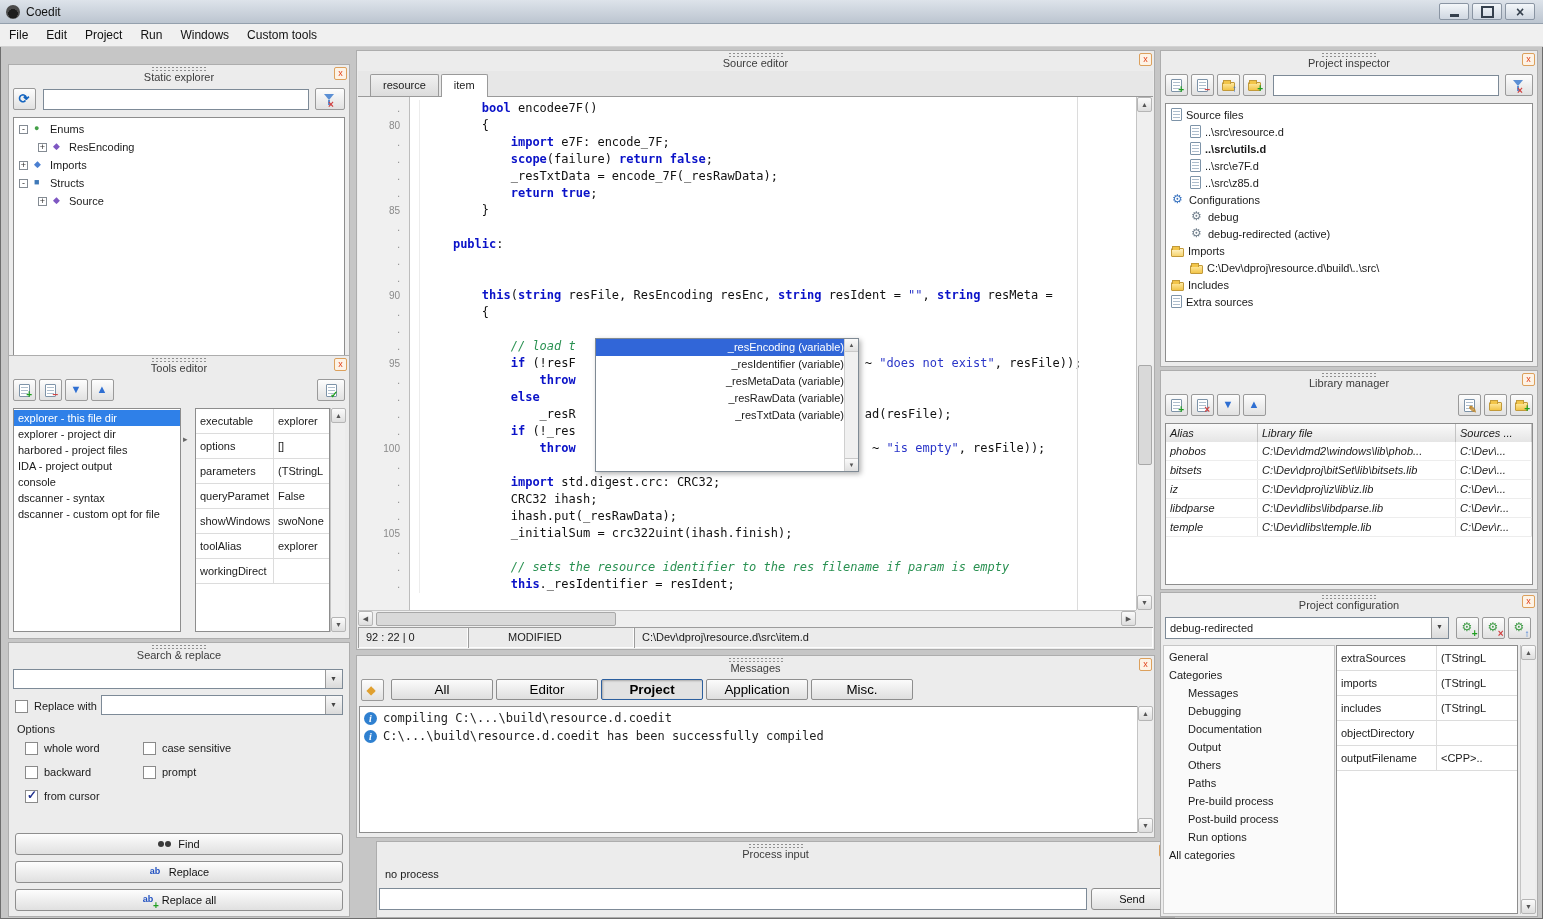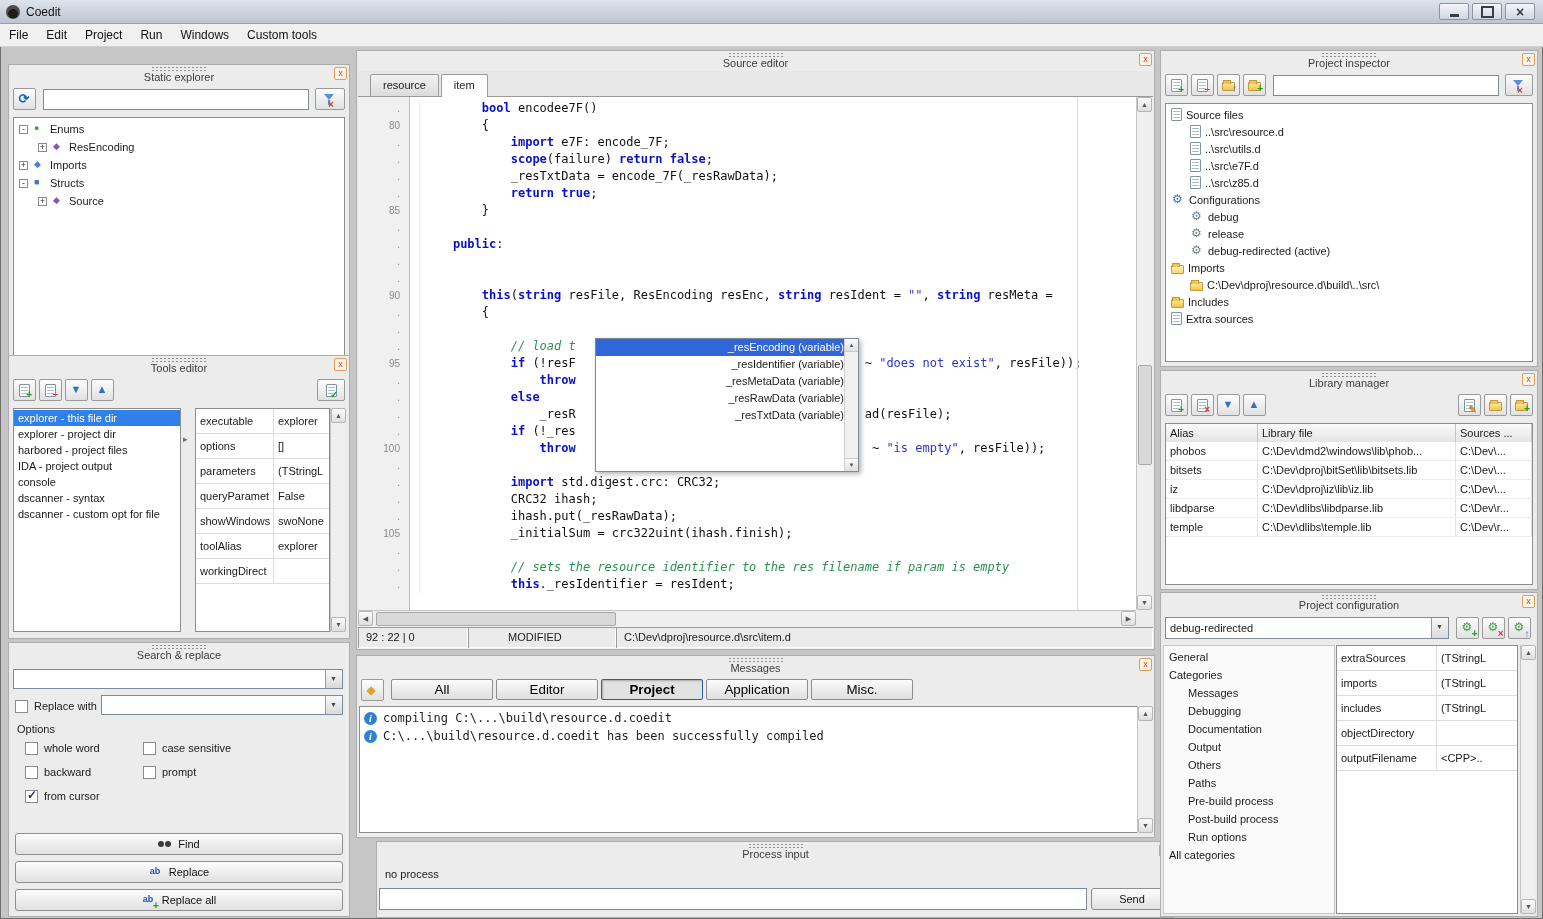--- a/index.html
+++ b/index.html
@@ -540,21 +540,21 @@
     </div>
     <div class="sbh" style="left:0;right:17px;bottom:0;height:17px;">
       <span class="sb-btn" style="left:0;top:0;">◀</span>
       <span class="sb-btn" style="right:0;top:0;">▶</span>
       <span class="sb-thumb" style="top:1px;bottom:1px;left:18px;width:240px;"></span>
     </div>
     <div style="position:absolute;right:0;bottom:0;width:17px;height:17px;background:#ececec;"></div>
   </div>
   <div class="statusbar">
     <span class="scell" style="width:110px;">92 : 22 | 0</span>
-    <span class="scell" style="width:148px;padding-left:40px;">MODIFIED</span>
+    <span class="scell" style="width:166px;padding-left:40px;">MODIFIED</span>
     <span class="scell" style="flex:1;">C:\Dev\dproj\resource.d\src\item.d</span>
   </div>
 </div>
 
 <div class="completion">
   <div class="comp-list">
 
       <div class="comp-item" data-selected="true"><span>_resEncoding (variable)</span></div>
 
       <div class="comp-item" data-selected="false"><span>_resIdentifier (variable)</span></div>
@@ -674,21 +674,21 @@
         <span class="icon" data-icon="doc"></span>
         <span>Source files</span>
       </div>
 
       <div class="tree-row" style="height:17px;" data-indent="1">
         <span class="icon" data-icon="doc"></span>
         <span>..\src\resource.d</span>
       </div>
 
 
-      <div class="tree-row" style="height:17px;" data-indent="1">
+      <div class="tree-row" style="height:17px;font-weight:bold;" data-indent="1">
         <span class="icon" data-icon="doc"></span>
         <span>..\src\utils.d</span>
       </div>
 
       <div class="tree-row" style="height:17px;" data-indent="1">
         <span class="icon" data-icon="doc"></span>
         <span>..\src\e7F.d</span>
       </div>
 
       <div class="tree-row" style="height:17px;" data-indent="1">
@@ -699,24 +699,20 @@
       <div class="tree-row" style="height:17px;" data-indent="0">
         <span class="icon" data-icon="wrench"></span>
         <span>Configurations</span>
       </div>
 
       <div class="tree-row" style="height:17px;" data-indent="1">
         <span class="icon" data-icon="gear"></span>
         <span>debug</span>
       </div>
 
-      <div class="tree-row" style="height:17px;" data-indent="1">
-        <span class="icon" data-icon="gear"></span>
-        <span>release</span>
-      </div>
 
       <div class="tree-row" style="height:17px;" data-indent="1">
         <span class="icon" data-icon="gear"></span>
         <span>debug-redirected (active)</span>
       </div>
 
       <div class="tree-row" style="height:17px;" data-indent="0">
         <span class="icon" data-icon="folder-open"></span>
         <span>Imports</span>
       </div>
@@ -766,21 +762,21 @@
           <span class="icon" data-icon="doc" data-badge="pencil"></span>
         </button>
         <button class="tb-btn">
           <span class="icon" data-icon="folder" data-badge="none"></span>
         </button>
         <button class="tb-btn">
           <span class="icon" data-icon="folder" data-badge="plus"></span>
         </button>
       </span>
   </div>
-  <div class="white" style="position:absolute;left:4px;right:4px;top:52px;bottom:4px;overflow:hidden;">
+  <div class="white" style="position:absolute;left:4px;right:4px;top:52px;bottom:4px;overflow:hidden;font-style:italic;">
     <div class="lib-head">
 
     <span class="lib-hcell">Alias</span>
         <span class="lib-hcell">Library file</span>
         <span class="lib-hcell">Sources ...</span>
       </div>
     <div>
 
         <div class="lib-row">
           <span class="lib-cell">phobos</span>

